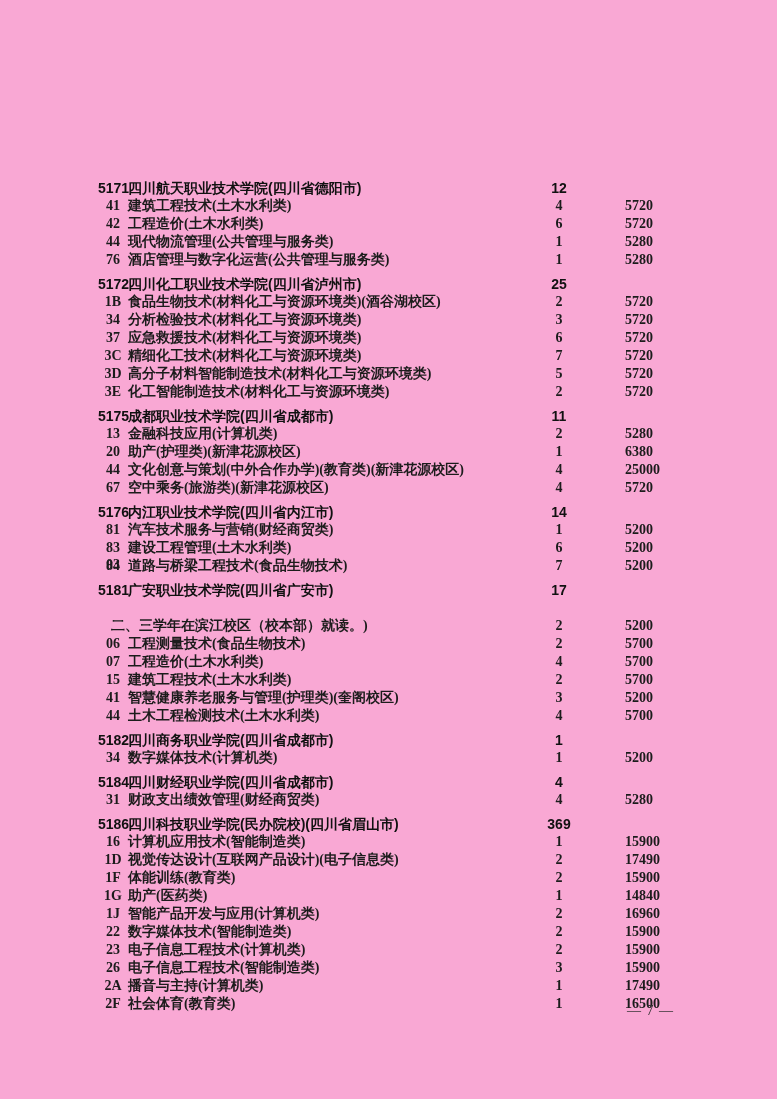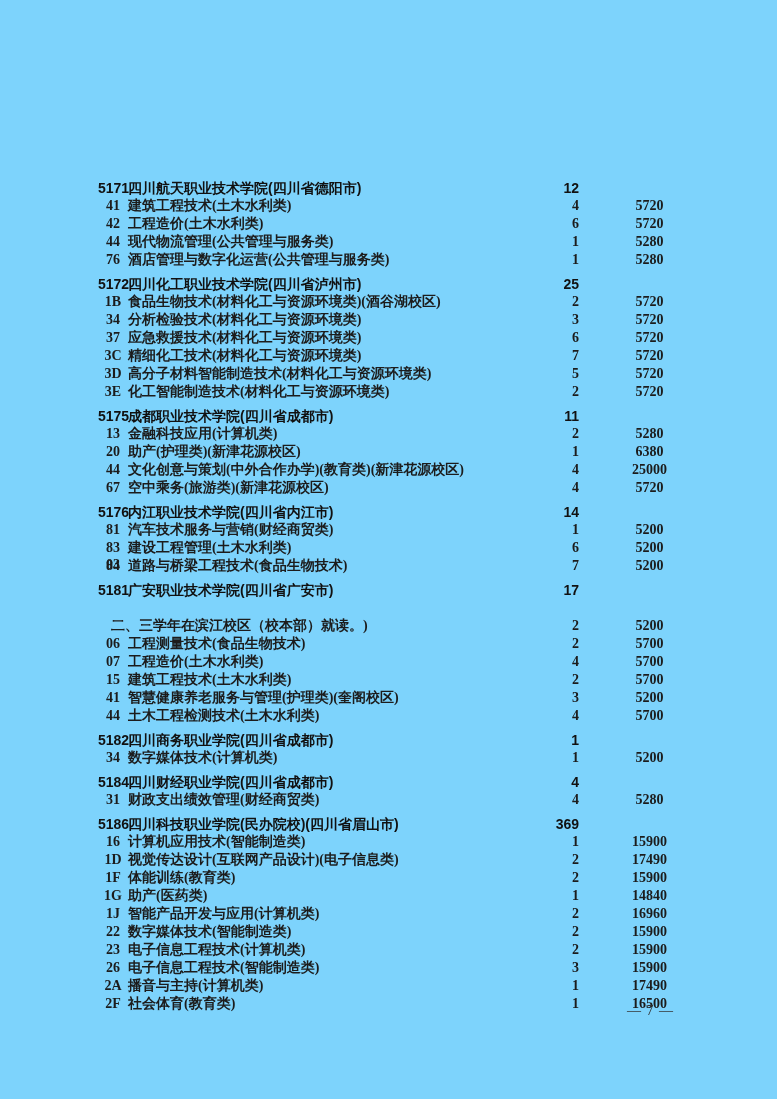--- a/index.html
+++ b/index.html
@@ -4,21 +4,21 @@
 <style>
   html, body {
     margin: 0;
     padding: 0;
     background: #ffffff;
   }
   .page {
     position: relative;
     width: 777px;
     height: 1099px;
-    background: #7dd3fc;
+    background: #f9a8d4;
     overflow: hidden;
     font-family: "Liberation Serif", serif;
     color: #1c1c1c;
   }
   .doc {
     position: absolute;
     top: 130px;
     left: 0;
     width: 777px;
   }
@@ -36,22 +36,22 @@
   .header-row {
     margin-top: 6px;
     font-family: "Liberation Sans", sans-serif;
     font-weight: 700;
     color: #111111;
   }
   .cell { flex: none; }
   .cell.code { width: 30px; text-align: left; }
   .detail-row .cell.code { text-align: center; }
   .cell.major { flex: 1 1 auto; overflow: visible; margin-top: 43px; }
-  .cell.count { width: 40px; text-align: right; }
-  .cell.fee { width: 49px; text-align: center; padding-left: 46px; }
+  .cell.count { width: 40px; text-align: center; }
+  .cell.fee { width: 49px; text-align: left; padding-left: 46px; }
   .continuation .cell.major { margin-left: -17px; }
   .page-number {
     position: absolute;
     top: 1002px;
     left: 0;
     width: 674px;
     text-align: right;
     font-size: 14px;
     line-height: 18px;
     font-family: "Liberation Serif", serif;

